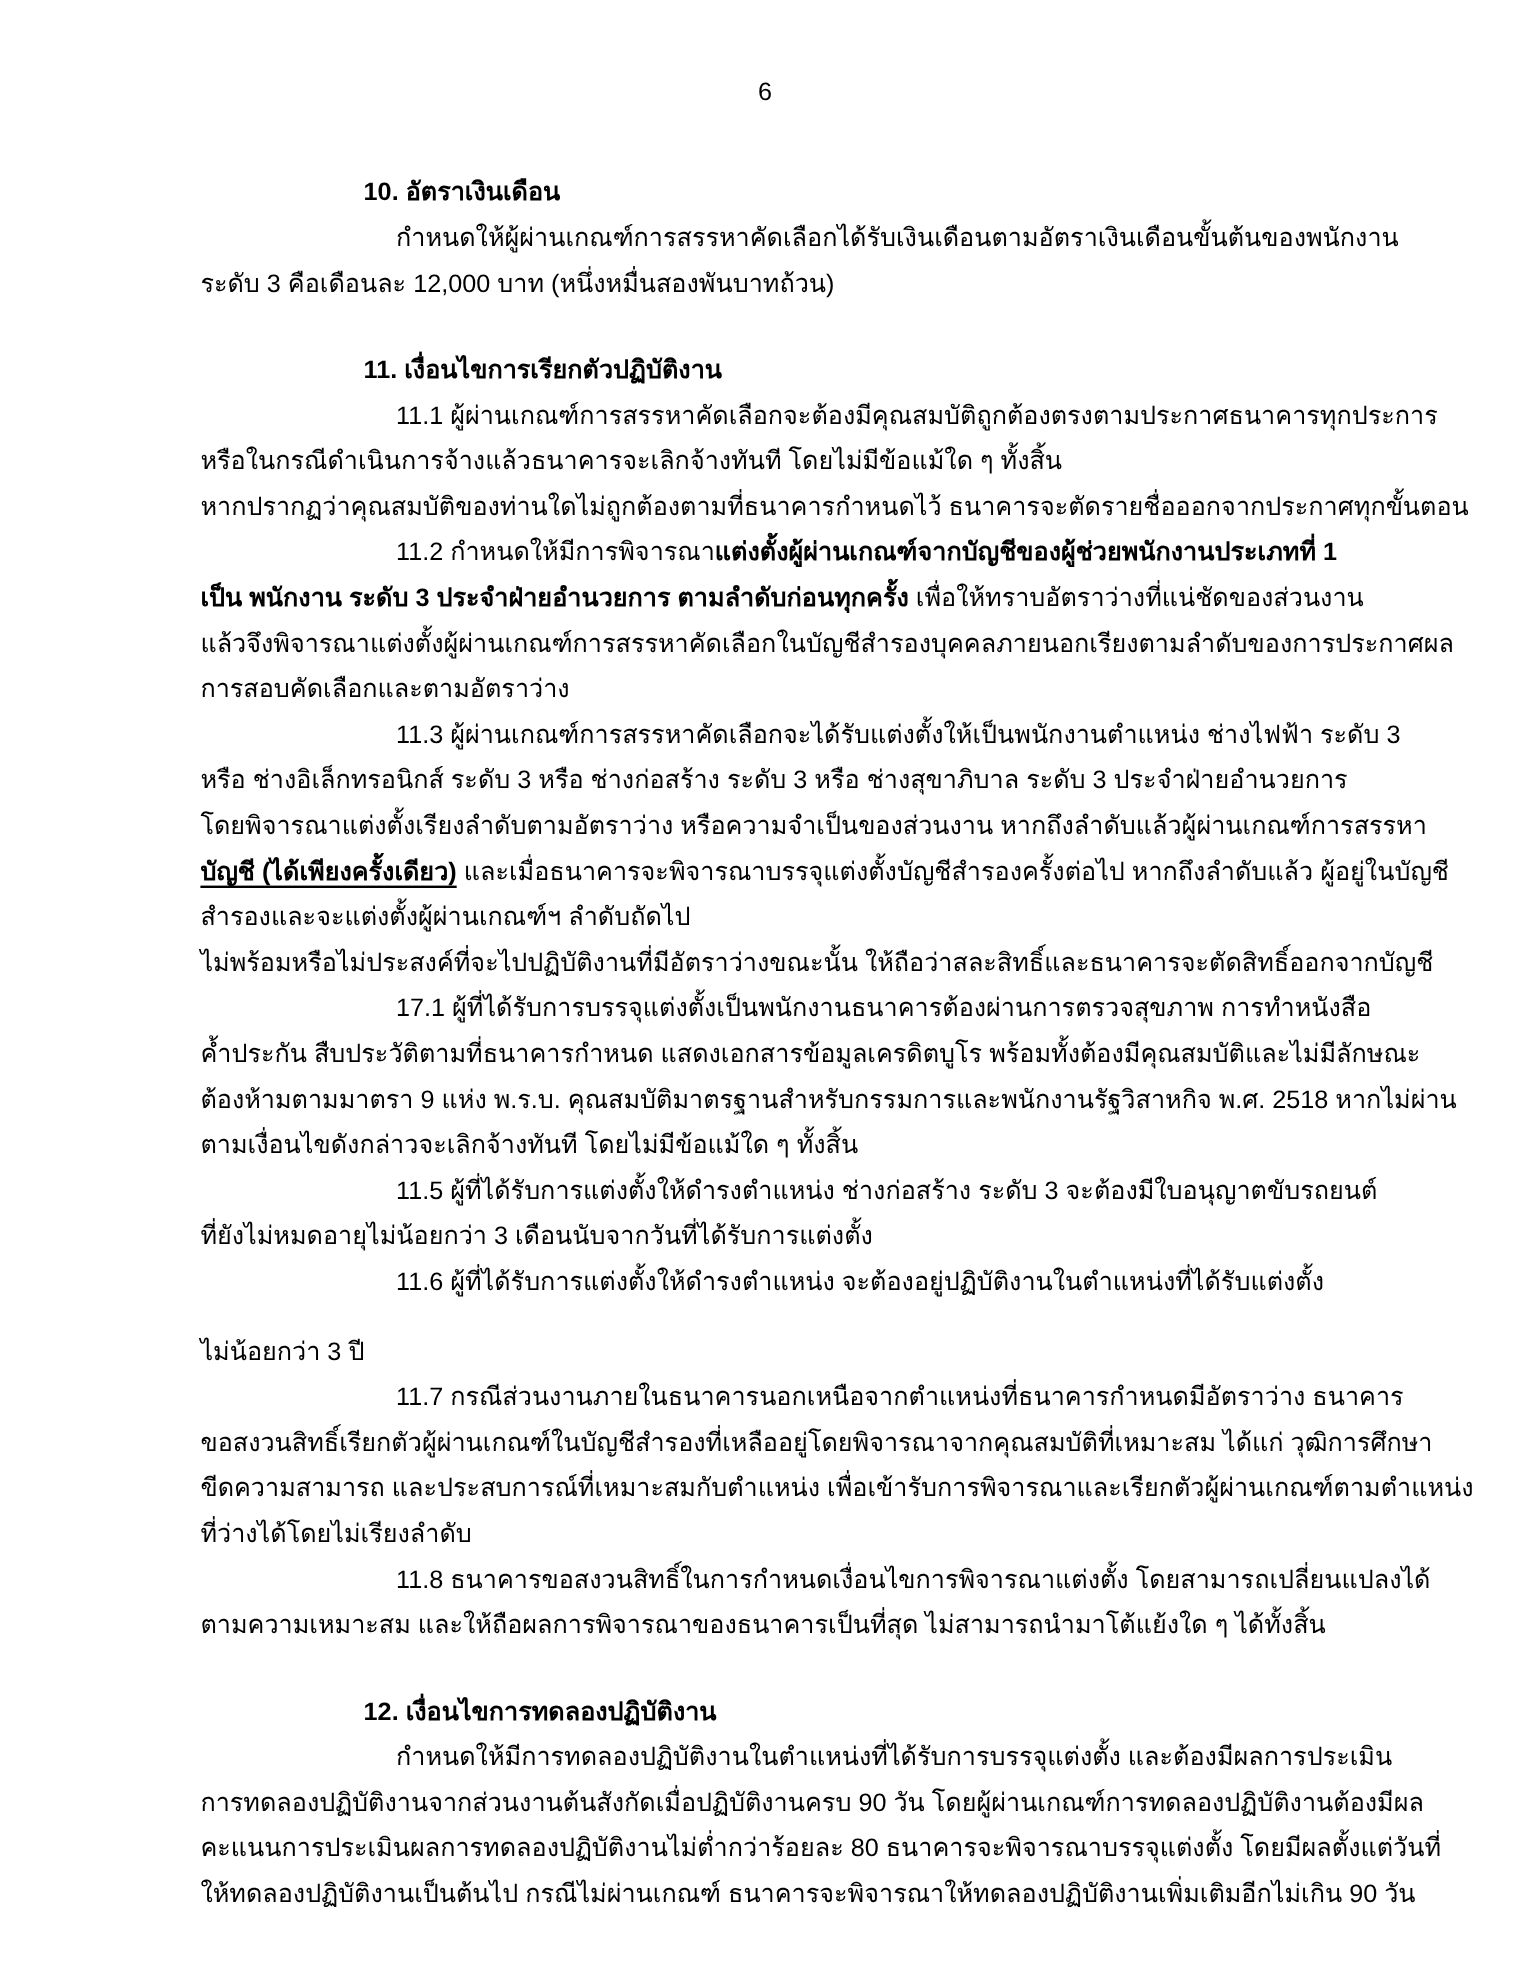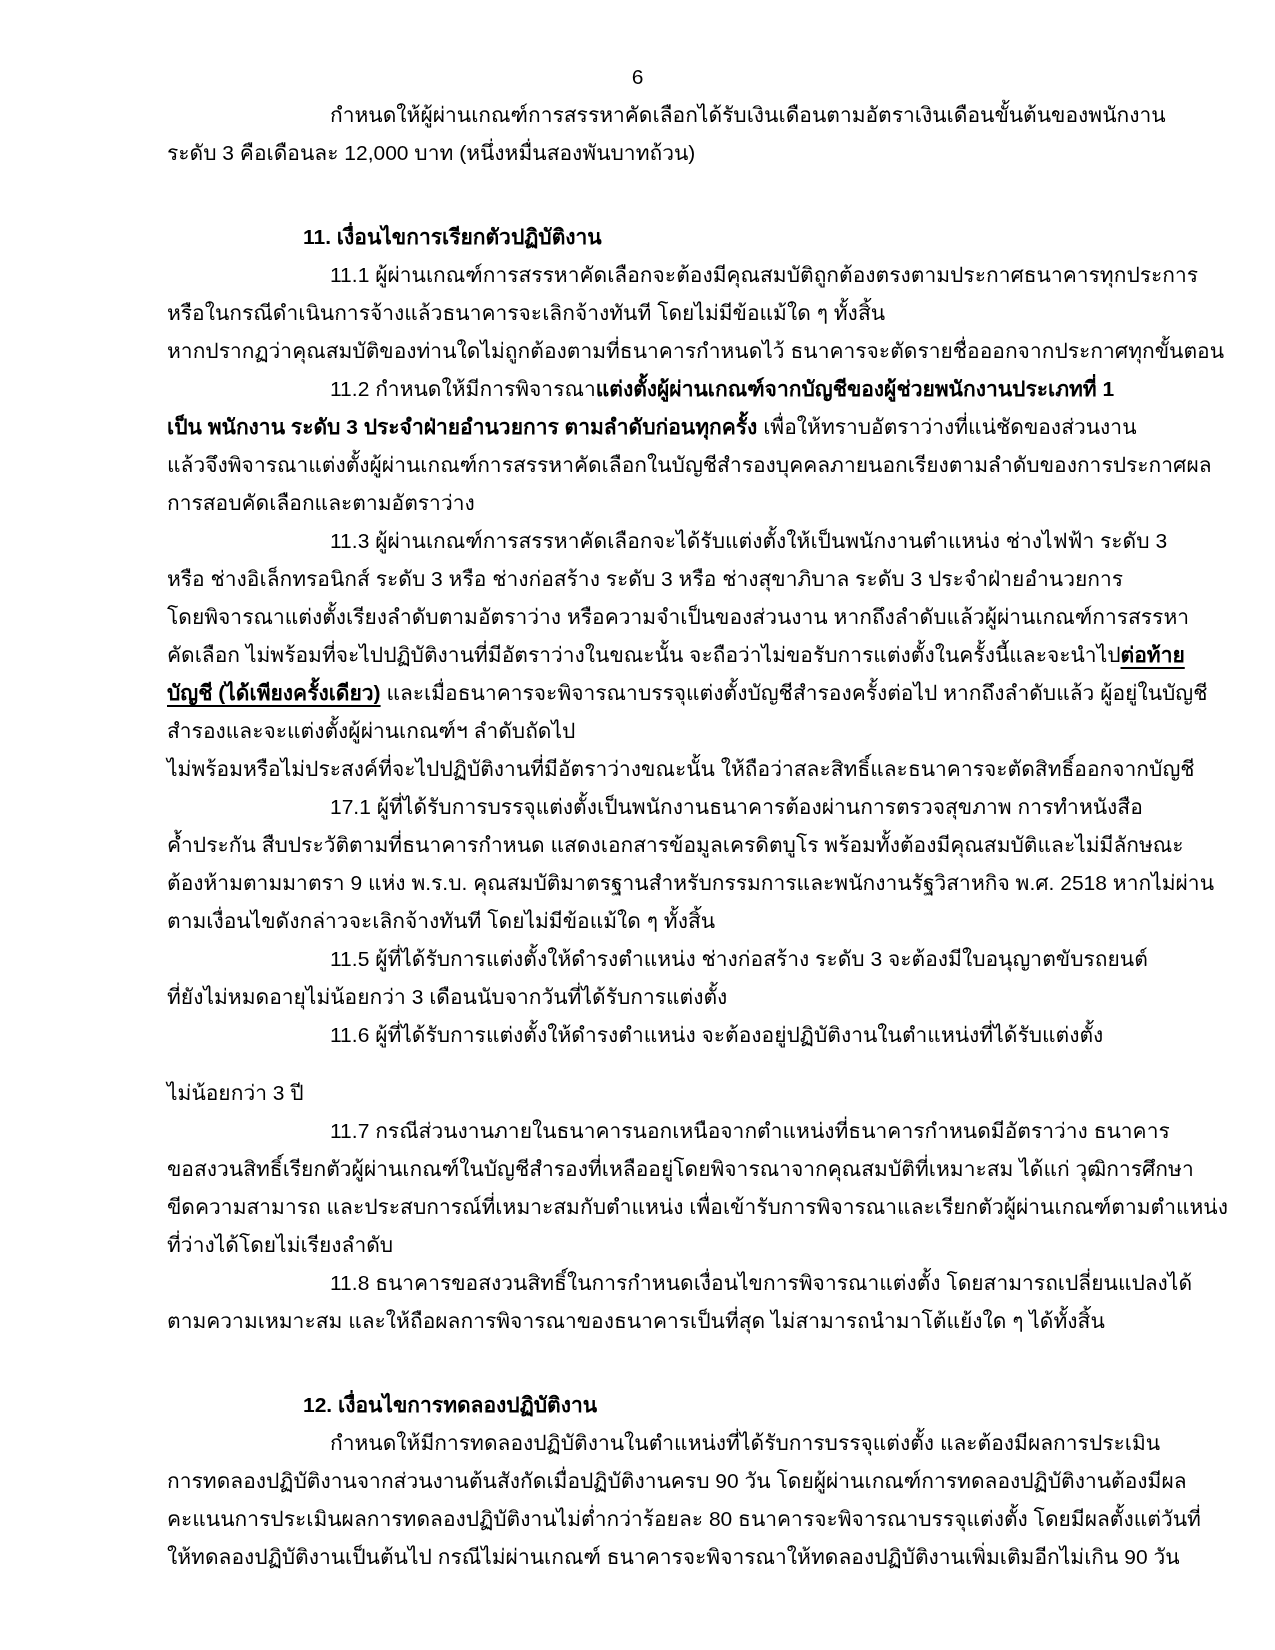--- a/index.html
+++ b/index.html
@@ -27,39 +27,42 @@
     margin-right: 57px; 
   }
   .doc-line {
     line-height: 38px;
     white-space: nowrap;
   }
   .doc-line.indent {
     padding-left: 163px;
   }
   .block-heading {
-    margin-top: 46px;
+    margin-top: 34px;
     margin-left: 136px;
     font-weight: bold;
     line-height: 38px;
   }
   [data-block="h10"] {
     margin-top: 46px;
   }
   .seg-b { font-weight: bold; }
   .seg-u { text-decoration: underline; text-underline-offset: 5px; text-decoration-thickness: 2px; }
   
   [data-block="p11_6"] .doc-line:nth-child(2) { margin-top: 20px; }
 </style>
 </head>
 <body>
 
 <div class="page">
   <div class="page-number-line">6</div>
   <div id="doc-body">
+      <div class="block-heading" data-block="h10">
+        <div class="doc-line"><span class="seg-b ">10. อัตราเงินเดือน</span></div>
+      </div>
       <div class="block-para" data-block="p10">
         <div class="doc-line indent"><span class="">กำหนดให้ผู้ผ่านเกณฑ์การสรรหาคัดเลือกได้รับเงินเดือนตามอัตราเงินเดือนขั้นต้นของพนักงาน</span></div>
         <div class="doc-line"><span class="">ระดับ 3 คือเดือนละ 12,000 บาท (หนึ่งหมื่นสองพันบาทถ้วน)</span></div>
       </div>
       <div class="block-heading" data-block="h11">
         <div class="doc-line"><span class="seg-b ">11. เงื่อนไขการเรียกตัวปฏิบัติงาน</span></div>
       </div>
       <div class="block-para" data-block="p11_1">
         <div class="doc-line indent"><span class="">11.1 ผู้ผ่านเกณฑ์การสรรหาคัดเลือกจะต้องมีคุณสมบัติถูกต้องตรงตามประกาศธนาคารทุกประการ</span></div>
         <div class="doc-line"><span class="">หรือในกรณีดำเนินการจ้างแล้วธนาคารจะเลิกจ้างทันที โดยไม่มีข้อแม้ใด ๆ ทั้งสิ้น</span></div>
@@ -68,21 +71,20 @@
       <div class="block-para" data-block="p11_2">
         <div class="doc-line indent"><span class="">11.2 กำหนดให้มีการพิจารณา</span><span class="seg-b ">แต่งตั้งผู้ผ่านเกณฑ์จากบัญชีของผู้ช่วยพนักงานประเภทที่ 1</span></div>
         <div class="doc-line"><span class="seg-b ">เป็น พนักงาน ระดับ 3 ประจำฝ่ายอำนวยการ ตามลำดับก่อนทุกครั้ง</span><span class=""> เพื่อให้ทราบอัตราว่างที่แน่ชัดของส่วนงาน</span></div>
         <div class="doc-line"><span class="">แล้วจึงพิจารณาแต่งตั้งผู้ผ่านเกณฑ์การสรรหาคัดเลือกในบัญชีสำรองบุคคลภายนอกเรียงตามลำดับของการประกาศผล</span></div>
         <div class="doc-line"><span class="">การสอบคัดเลือกและตามอัตราว่าง</span></div>
       </div>
       <div class="block-para" data-block="p11_3">
         <div class="doc-line indent"><span class="">11.3 ผู้ผ่านเกณฑ์การสรรหาคัดเลือกจะได้รับแต่งตั้งให้เป็นพนักงานตำแหน่ง ช่างไฟฟ้า ระดับ 3</span></div>
         <div class="doc-line"><span class="">หรือ ช่างอิเล็กทรอนิกส์ ระดับ 3 หรือ ช่างก่อสร้าง ระดับ 3 หรือ ช่างสุขาภิบาล ระดับ 3 ประจำฝ่ายอำนวยการ</span></div>
         <div class="doc-line"><span class="">โดยพิจารณาแต่งตั้งเรียงลำดับตามอัตราว่าง หรือความจำเป็นของส่วนงาน หากถึงลำดับแล้วผู้ผ่านเกณฑ์การสรรหา</span></div>
-        <div class="doc-line"><span class="">คัดเลือก ไม่พร้อมที่จะไปปฏิบัติงานที่มีอัตราว่างในขณะนั้น จะถือว่าไม่ขอรับการแต่งตั้งในครั้งนี้และจะนำไป</span><span class="seg-b seg-u">ต่อท้าย</span></div>
         <div class="doc-line"><span class="seg-b seg-u">บัญชี (ได้เพียงครั้งเดียว)</span><span class=""> และเมื่อธนาคารจะพิจารณาบรรจุแต่งตั้งบัญชีสำรองครั้งต่อไป หากถึงลำดับแล้ว ผู้อยู่ในบัญชี</span></div>
         <div class="doc-line"><span class="">สำรองและจะแต่งตั้งผู้ผ่านเกณฑ์ฯ ลำดับถัดไป</span></div>
         <div class="doc-line"><span class="">ไม่พร้อมหรือไม่ประสงค์ที่จะไปปฏิบัติงานที่มีอัตราว่างขณะนั้น ให้ถือว่าสละสิทธิ์และธนาคารจะตัดสิทธิ์ออกจากบัญชี</span></div>
       </div>
       <div class="block-para" data-block="p11_4">
         <div class="doc-line indent"><span class="">17.1 ผู้ที่ได้รับการบรรจุแต่งตั้งเป็นพนักงานธนาคารต้องผ่านการตรวจสุขภาพ การทำหนังสือ</span></div>
         <div class="doc-line"><span class="">ค้ำประกัน สืบประวัติตามที่ธนาคารกำหนด แสดงเอกสารข้อมูลเครดิตบูโร พร้อมทั้งต้องมีคุณสมบัติและไม่มีลักษณะ</span></div>
         <div class="doc-line"><span class="">ต้องห้ามตามมาตรา 9 แห่ง พ.ร.บ. คุณสมบัติมาตรฐานสำหรับกรรมการและพนักงานรัฐวิสาหกิจ พ.ศ. 2518 หากไม่ผ่าน</span></div>
         <div class="doc-line"><span class="">ตามเงื่อนไขดังกล่าวจะเลิกจ้างทันที โดยไม่มีข้อแม้ใด ๆ ทั้งสิ้น</span></div>
       </div>

